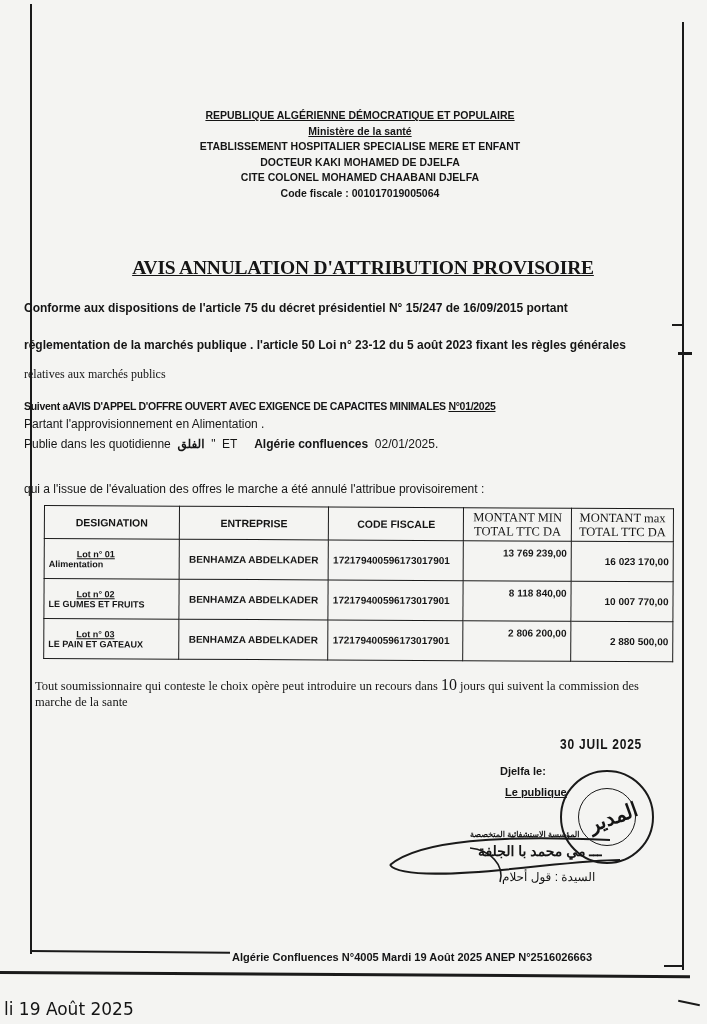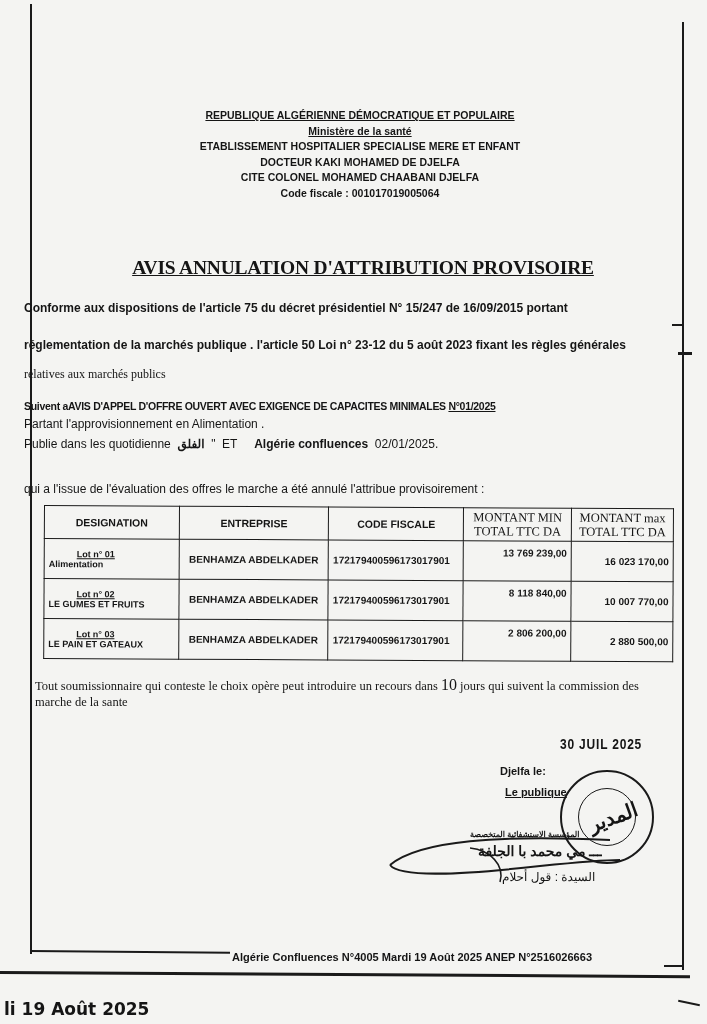--- a/index.html
+++ b/index.html
@@ -57,21 +57,21 @@
 
   .seal { left: 560px; top: 770px; width: 90px; height: 90px; border: 2.5px solid #1a1a1a; border-radius: 50%; }
   .seal-inner { left: 578px; top: 788px; width: 56px; height: 56px; border: 1.5px solid #1a1a1a; border-radius: 50%; }
   .seal-text { left: 588px; top: 805px; font-size: 20px; font-weight: bold; transform: rotate(-20deg); }
   .arabic-sig1 { left: 470px; top: 830px; font-size: 8px; font-weight: bold; white-space: nowrap; }
   .arabic-sig2 { left: 478px; top: 843px; font-size: 14px; font-weight: bold; white-space: nowrap; }
   .arabic-sig3 { left: 502px; top: 870px; font-size: 12px; white-space: nowrap; }
   .sig-svg { left: 380px; top: 820px; }
 
   .footer { left: 232px; top: 951px; font-weight: bold; font-size: 11.5px; white-space: nowrap; transform: scaleX(0.96); transform-origin: left; }
-  .pagedate { left: 4px; top: 999px; font-weight: bold; font-size: 17px; white-space: nowrap; font-family: "DejaVu Sans", sans-serif; text-align: right; }
+  .pagedate { left: 4px; top: 999px; font-weight: normal; font-size: 17px; white-space: nowrap; font-family: "DejaVu Sans", sans-serif; text-align: right; }
   .corner-mark { left: 678px; top: 1002px; width: 22px; height: 2px; background: #1a1a1a; transform: rotate(12deg); }
 </style>
 </head>
 <body>
 
 <div class="abs frame-left"></div>
 <div class="abs frame-bottom"></div>
 <div class="abs frame-right"></div>
 <div class="abs frame-right-tick1"></div>
 <div class="abs frame-right-tick2"></div>

